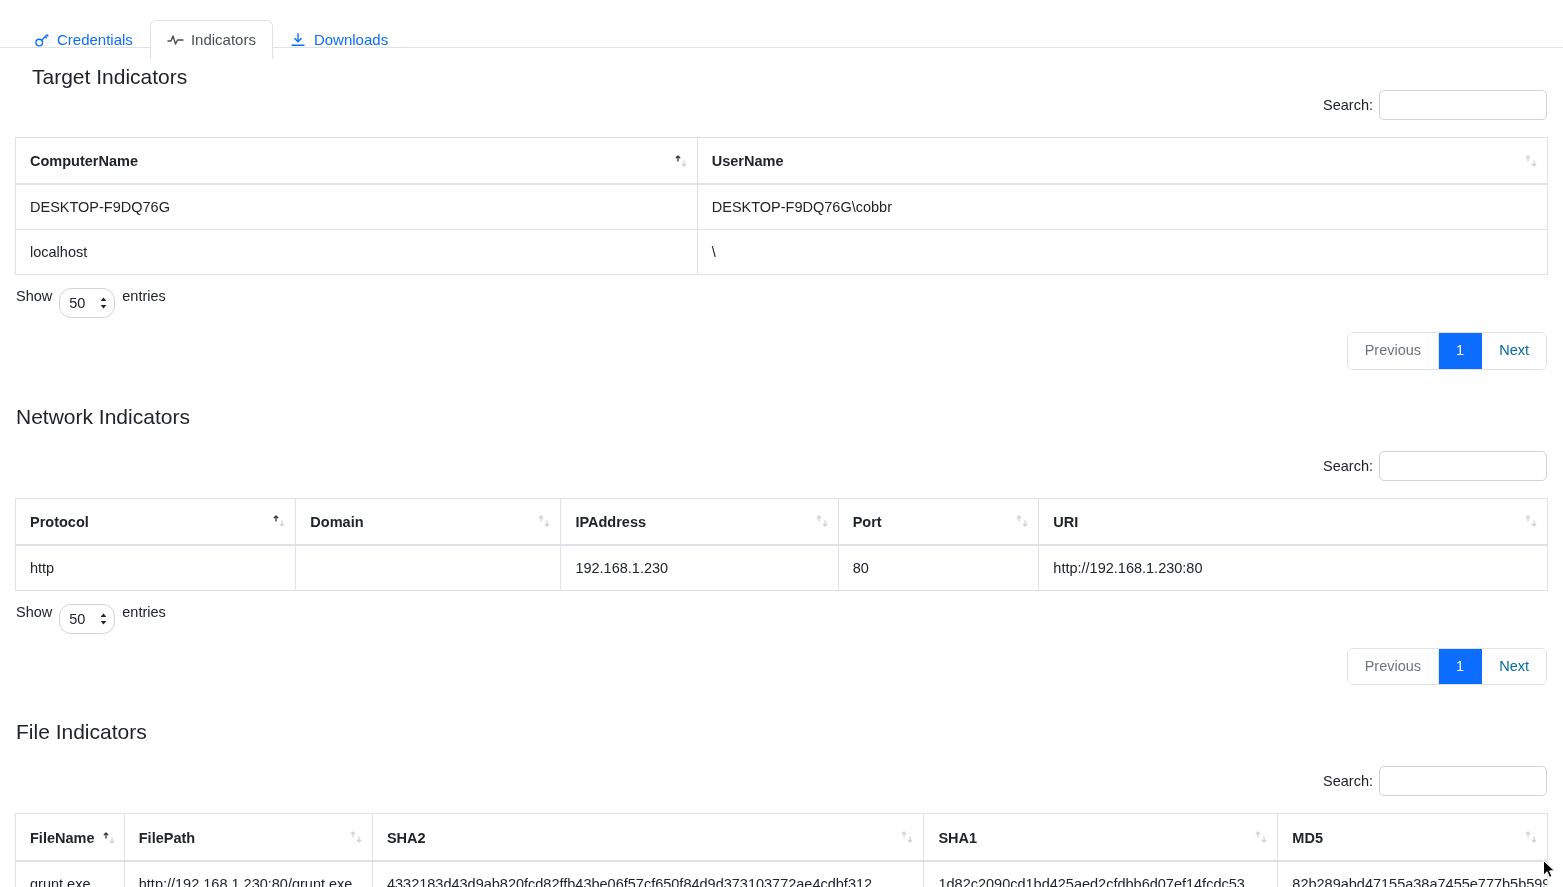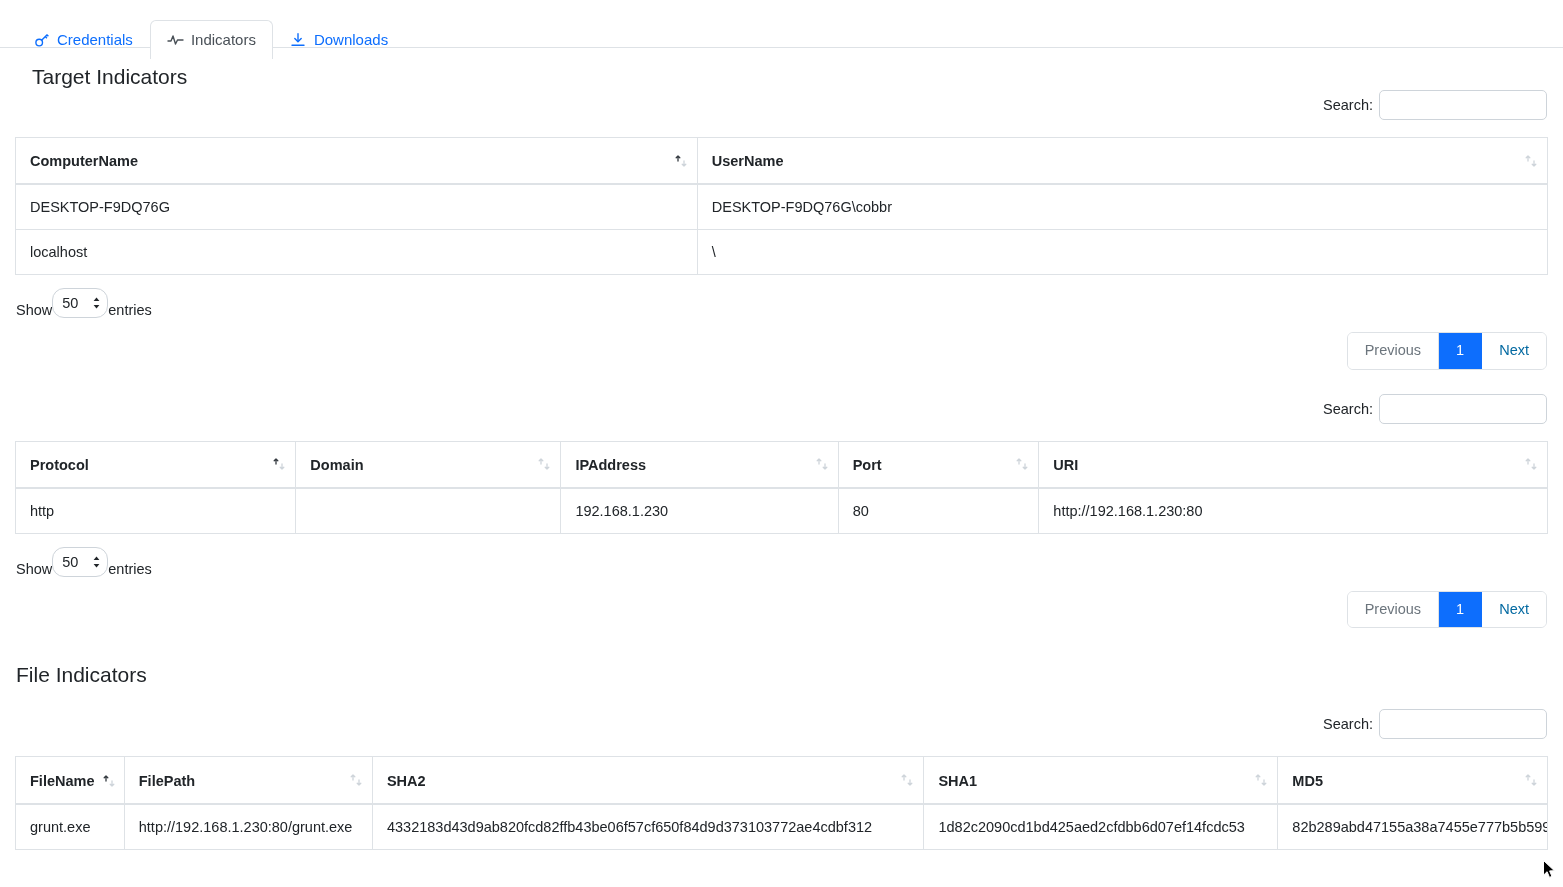--- a/index.html
+++ b/index.html
@@ -141,23 +141,24 @@
   .sorticon svg { display: block; }
 
   
   .tbl-footer {
     display: flex;
     align-items: center;
     padding: 0 16px;
   }
   .show-entries {
     display: flex;
-    align-items: flex-end;
+    align-items: flex-start;
     font-size: 14.5px;
     color: #212529;
+    gap: 7px;
   }
   .len-select {
     appearance: none;
     -webkit-appearance: none;
     border: 1px solid #ced4da;
     border-radius: 12px;
     background-color: #fff;
     font-size: 14.5px;
     font-family: "Liberation Sans", sans-serif;
     color: #212529;
@@ -313,20 +314,21 @@
     <div class="pager-row" style="margin-top:14px;">
       <div class="pager">
         <div class="pg disabled">Previous</div>
         <div class="pg active">1</div>
         <div class="pg">Next</div>
       </div>
     </div>
   </div>
 
   <div>
+    <h2 class="section-title" style="margin-top:36px;">Network Indicators</h2>
 
     <div class="search-row" style="margin-top:24px;">
       <span class="search-label">Search:</span>
       <input class="search-input" type="text" placeholder="" style="">
     </div>
 
     <div class="tbl-wrap" style="margin-top:17px;">
       <table class="dt">
         <colgroup>
           <col style="width:18.3%">

